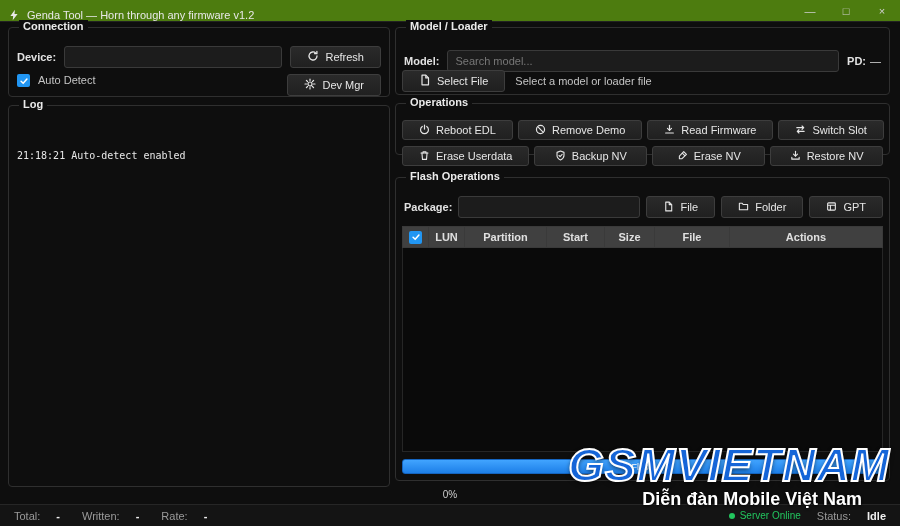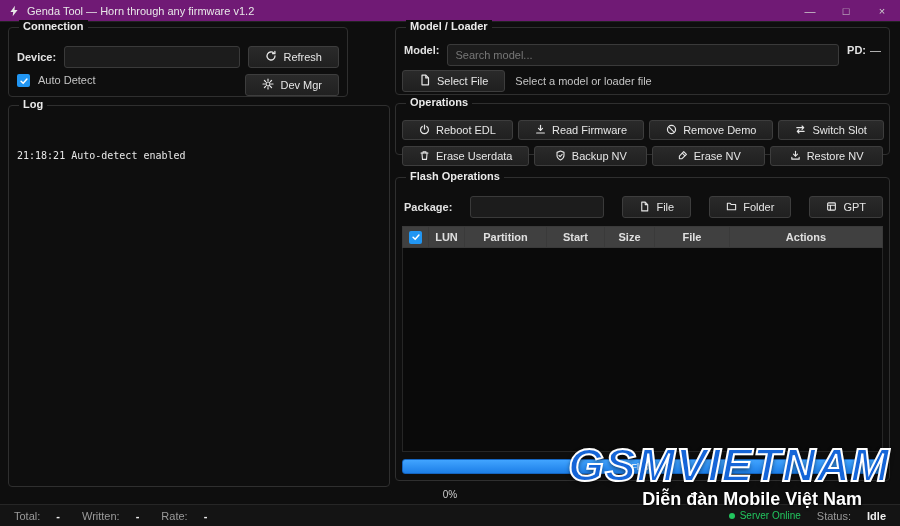--- a/index.html
+++ b/index.html
@@ -14,22 +14,22 @@
     background:#0e0e0e;
     font-family:"Liberation Sans",sans-serif;
     color:#ddd;
     overflow:hidden;
   }
   .window{position:relative;width:900px;height:526px;background:#0e0e0e;}
 
   
   .titlebar{
     position:absolute;top:0;left:0;right:0;height:22px;
-    background:#701a75;border-bottom:1px solid #222;
-    display:flex;align-items:center;padding-left:8px;
+    background:#4d7c0f;border-bottom:1px solid #222;
+    display:flex;align-items:flex-end;padding-left:8px;
   }
   .app-icon{display:flex;align-items:center;}
   .title-text{font-size:11px;color:#e8e8e8;margin-left:7px;}
   .win-controls{margin-left:auto;display:flex;height:100%;}
   .win-btn{
     width:36px;height:100%;display:flex;align-items:center;justify-content:center;
     font-size:11px;color:#cfcfcf;cursor:pointer;
   }
 
   
@@ -57,54 +57,54 @@
   }
   .btn svg{flex:0 0 auto;}
   .label{font-size:11px;font-weight:bold;color:#e2e2e2;}
   .hint{font-size:11px;color:#c4c4c4;}
   .checkbox{
     width:13px;height:13px;background:var(--accent);border-radius:2px;
     display:inline-flex;align-items:center;justify-content:center;cursor:pointer;flex:0 0 auto;
   }
 
   
-  .g-connection{left:8px;top:27px;width:340px;height:70px;}
+  .g-connection{left:8px;top:27px;width:382px;height:70px;}
   .conn-row1{position:absolute;left:8px;right:8px;top:18px;height:22px;display:flex;align-items:center;gap:8px;}
   .conn-device-input{flex:1;}
   .conn-row2{position:absolute;left:8px;right:8px;top:46px;height:22px;display:flex;align-items:flex-start;gap:8px;}
   .conn-row2 .spacer{flex:1;}
 
   
   .g-log{left:8px;top:105px;width:382px;height:382px;}
   .log-view{
     position:absolute;inset:12px 8px 8px 8px;
     font-family:"DejaVu Sans Mono",monospace;font-size:10px;line-height:15px;
     color:#e8e8e8;white-space:pre;
   }
   .log-line-active{color:var(--log-green);}
 
   
   .g-model{left:395px;top:27px;width:495px;height:68px;}
-  .model-row1{position:absolute;left:8px;right:8px;top:16px;height:34px;display:flex;align-items:flex-start;gap:8px;}
+  .model-row1{position:absolute;left:8px;right:8px;top:16px;height:34px;display:flex;align-items:center;gap:8px;}
   .model-search{flex:1;}
   .pd-wrap{display:flex;gap:4px;align-items:center;font-size:11px;white-space:nowrap;}
   .pd-label{font-weight:bold;color:#e2e2e2;}
   .pd-value{color:#ddd;}
   .model-row2{position:absolute;left:6px;right:8px;top:42px;height:22px;display:flex;align-items:center;gap:10px;}
 
   
   .g-ops{left:395px;top:103px;width:495px;height:52px;}
   .ops-row{position:absolute;left:6px;right:6px;height:20px;display:flex;gap:5px;}
   .ops-row1{top:16px;}
   .ops-row2{top:42px;}
   .ops-row .btn{flex:1;height:20px;}
 
   
   .g-flash{left:395px;top:177px;width:495px;height:304px;}
-  .flash-row1{position:absolute;left:8px;right:6px;top:18px;height:22px;display:flex;align-items:center;gap:18px;}
+  .flash-row1{position:absolute;left:8px;right:6px;top:18px;height:22px;display:flex;align-items:center;gap:6px;}
   .pkg-input{flex:1;}
   .thead{
     position:absolute;left:6px;right:6px;top:48px;height:22px;
     display:flex;align-items:stretch;background:#404040;border:1px solid #3a3a3a;
     font-size:11px;font-weight:bold;color:#e0e0e0;
   }
   .th{display:flex;align-items:center;justify-content:center;border-right:1px solid #3a3a3a;padding:0 4px;}
   .th:last-child{border-right:none;}
   .th-chk{width:26px;}
   .th-lun{width:36px;}
@@ -249,36 +249,36 @@
         <span>
           <svg width="11" height="11" viewBox="0 0 12 12" fill="none" stroke="currentColor" stroke-width="1.3" stroke-linecap="round">
               <path d="M6 1.2v4.3"></path>
               <path d="M3.6 2.7a4.3 4.3 0 1 0 4.8 0"></path>
             </svg>
         </span>
         <span>Reboot EDL</span>
       </button>
       <button class="btn">
         <span>
+          <svg width="11" height="11" viewBox="0 0 12 12" fill="none" stroke="currentColor" stroke-width="1.3">
+              <circle cx="6" cy="6" r="4.4"></circle>
+              <path d="M2.9 2.9l6.2 6.2"></path>
+            </svg>
+        </span>
+        <span>Remove Demo</span>
+      </button>
+      <button class="btn">
+        <span>
           <svg width="11" height="11" viewBox="0 0 12 12" fill="none" stroke="currentColor" stroke-width="1.3" stroke-linecap="round" stroke-linejoin="round">
               <path d="M6 1.5v5.3"></path>
               <path d="M3.8 4.8 6 7 8.2 4.8"></path>
               <path d="M1.8 9.8h8.4"></path>
             </svg>
         </span>
         <span>Read Firmware</span>
-      </button>
-      <button class="btn">
-        <span>
-          <svg width="11" height="11" viewBox="0 0 12 12" fill="none" stroke="currentColor" stroke-width="1.3">
-              <circle cx="6" cy="6" r="4.4"></circle>
-              <path d="M2.9 2.9l6.2 6.2"></path>
-            </svg>
-        </span>
-        <span>Remove Demo</span>
       </button>
       <button class="btn">
         <span>
           <svg width="11" height="11" viewBox="0 0 12 12" fill="none" stroke="currentColor" stroke-width="1.3" stroke-linecap="round" stroke-linejoin="round">
               <path d="M2 4h7.4M7.7 2.2 9.5 4 7.7 5.8"></path>
               <path d="M10 8H2.6M4.3 6.2 2.5 8l1.8 1.8"></path>
             </svg>
         </span>
         <span>Switch Slot</span>
       </button>

